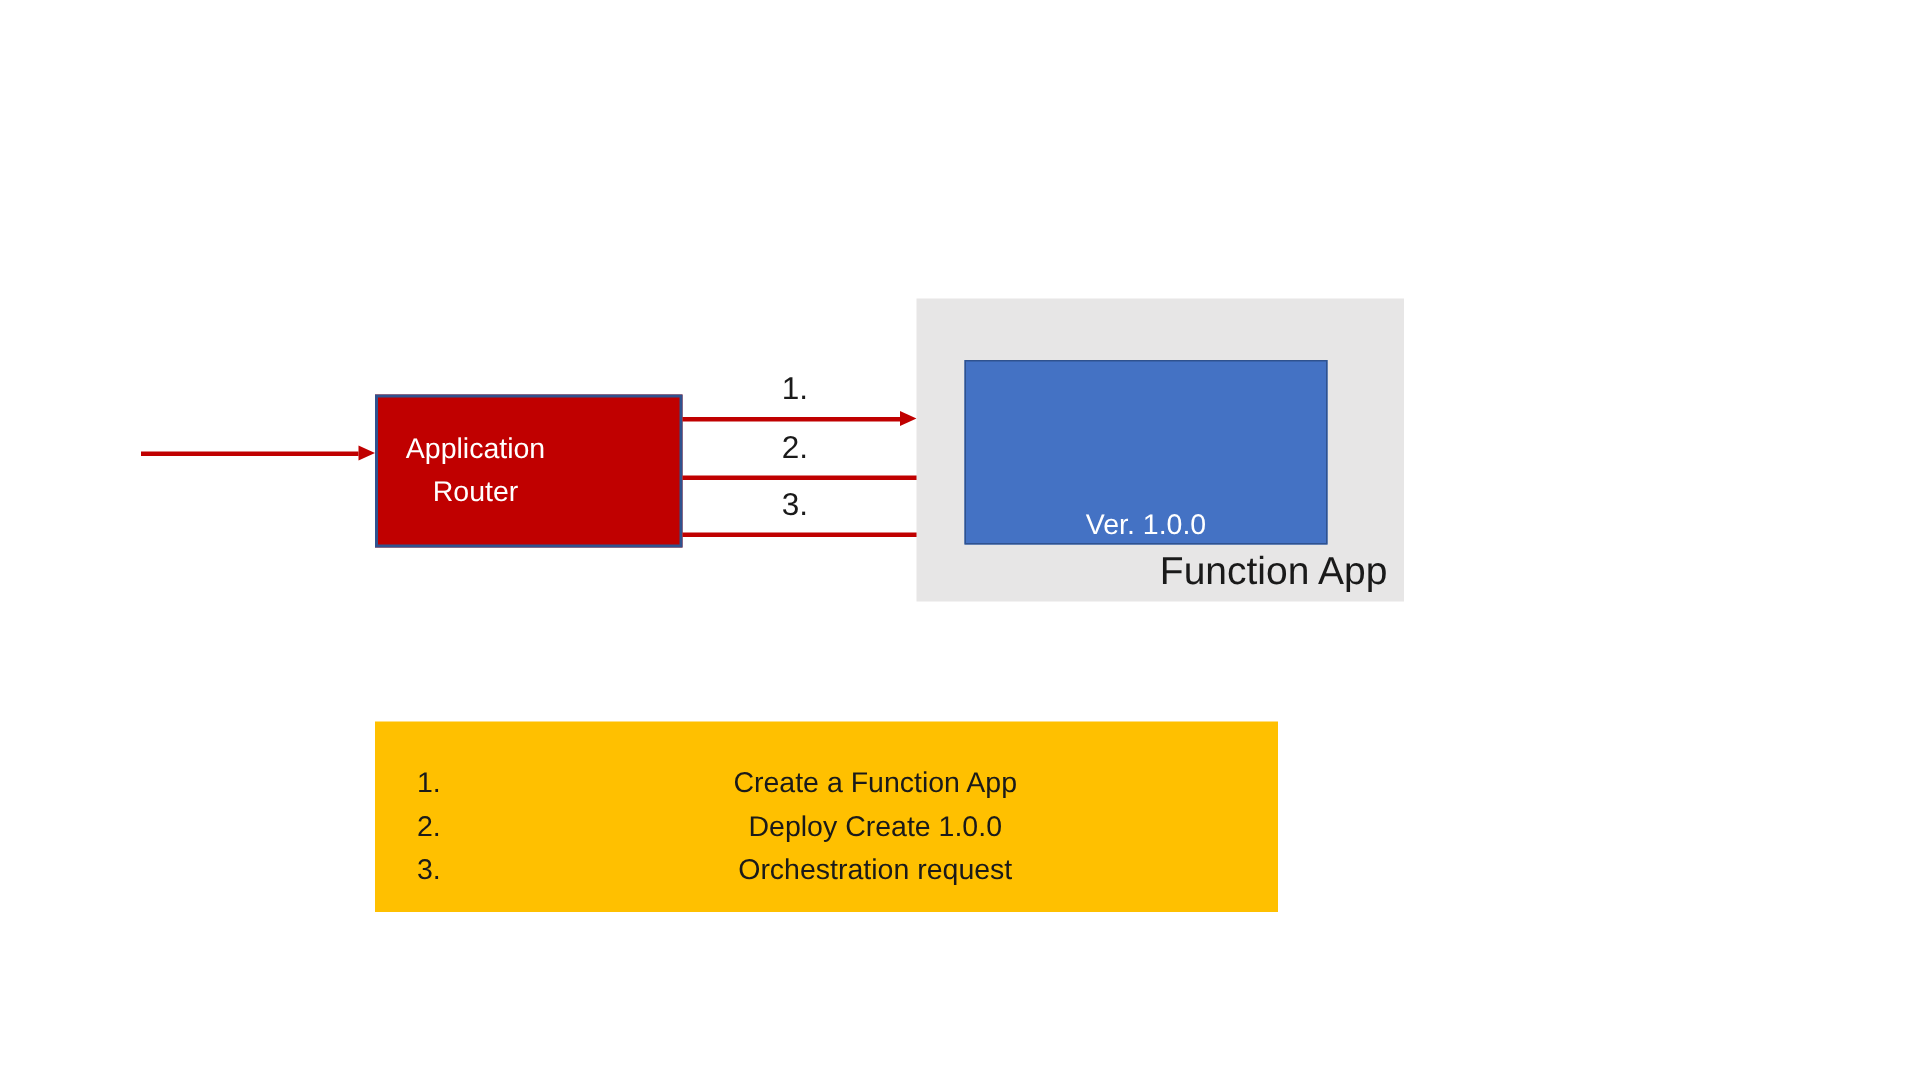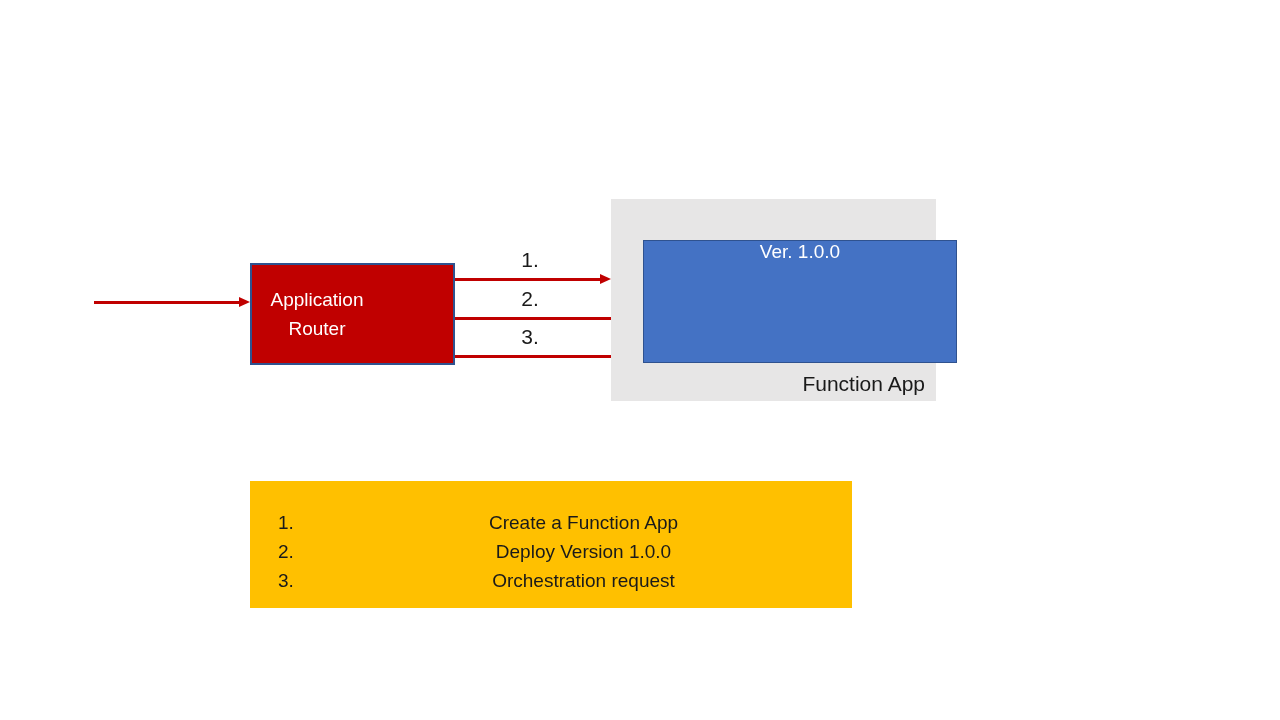--- a/index.html
+++ b/index.html
@@ -75,38 +75,38 @@
     left: 611px;
     top: 199px;
     width: 325px;
     height: 202px;
     background: var(--container-fill, #e7e6e6);
   }
   .version-box {
     position: absolute;
     left: 32px;
     top: 41px;
-    width: 314px;
+    width: 242px;
     height: 123px;
     box-sizing: border-box;
     background: var(--version-fill, #4472c4);
     border: 1.5px solid var(--shape-border, #2f528f);
     display: flex;
-    align-items: flex-start;
+    align-items: flex-end;
     justify-content: center;
   }
   .version-label {
     color: var(--text-light, #ffffff);
     font-size: 19px;
   }
   .container-label {
     position: absolute;
     right: 11px;
     bottom: 5px;
-    font-size: 21px;
+    font-size: 26px;
     color: var(--text-dark, #1a1a1a);
     white-space: nowrap;
   }
 
   
   .legend {
     position: absolute;
     left: 250px;
     top: 481px;
     width: 602px;
@@ -168,21 +168,21 @@
     <div class="container-label">Function App</div>
   </div>
 
   <div class="legend">
     <div class="legend-row">
       <span class="legend-num">1.</span>
       <span class="legend-text">Create a Function App</span>
     </div>
     <div class="legend-row">
       <span class="legend-num">2.</span>
-      <span class="legend-text">Deploy Version 1.0.0</span>
+      <span class="legend-text">Deploy Create 1.0.0</span>
     </div>
     <div class="legend-row">
       <span class="legend-num">3.</span>
       <span class="legend-text">Orchestration request</span>
     </div>
   </div>
 
 </div>
 
 </body></html>

